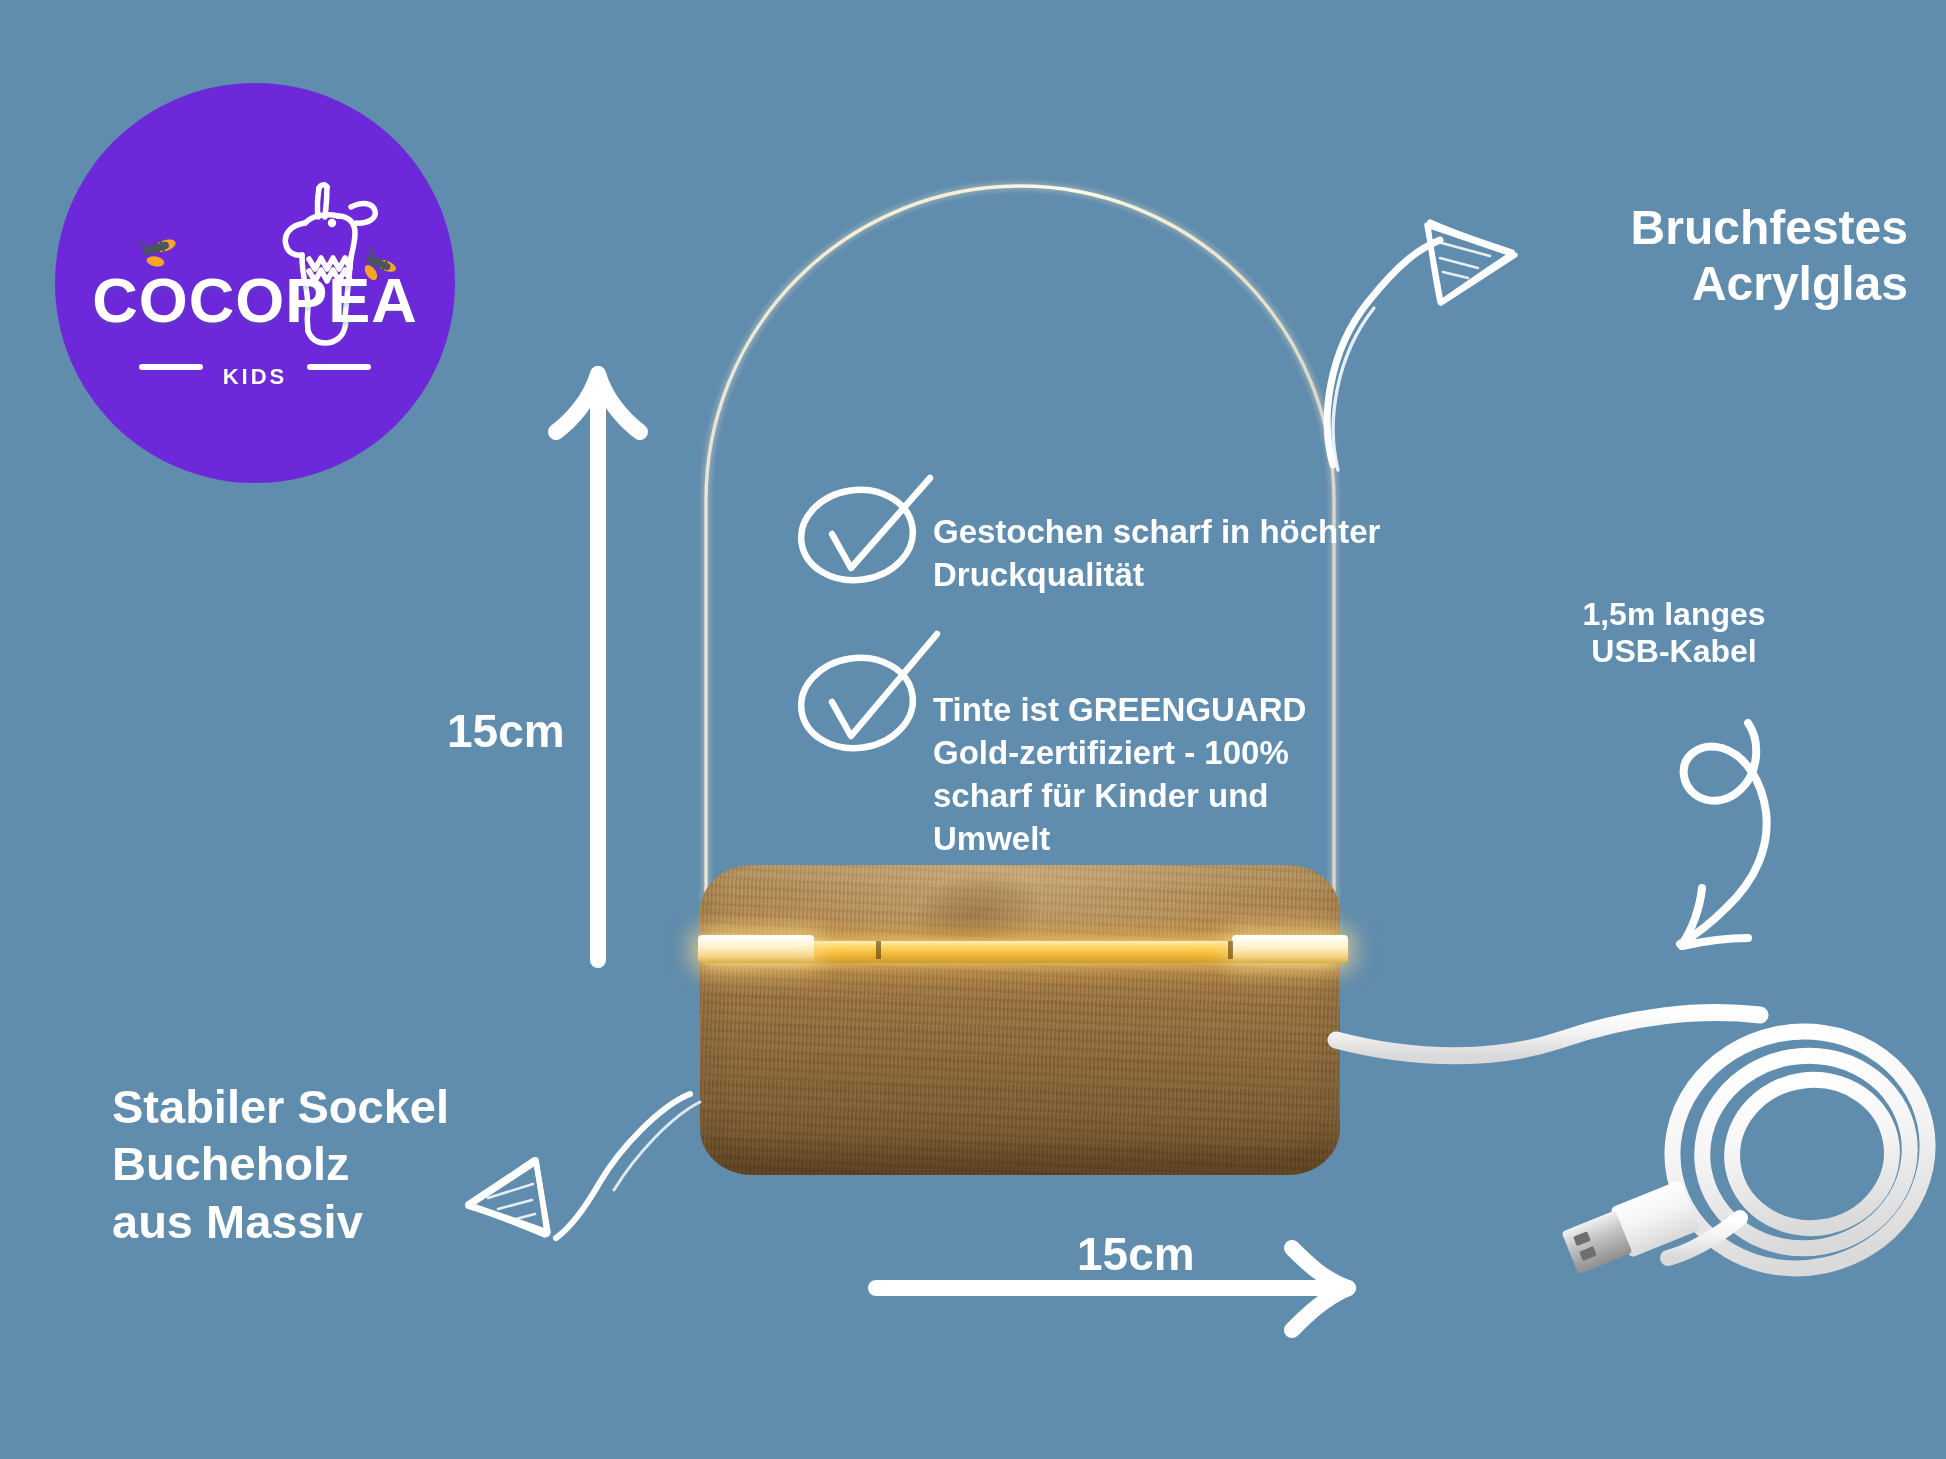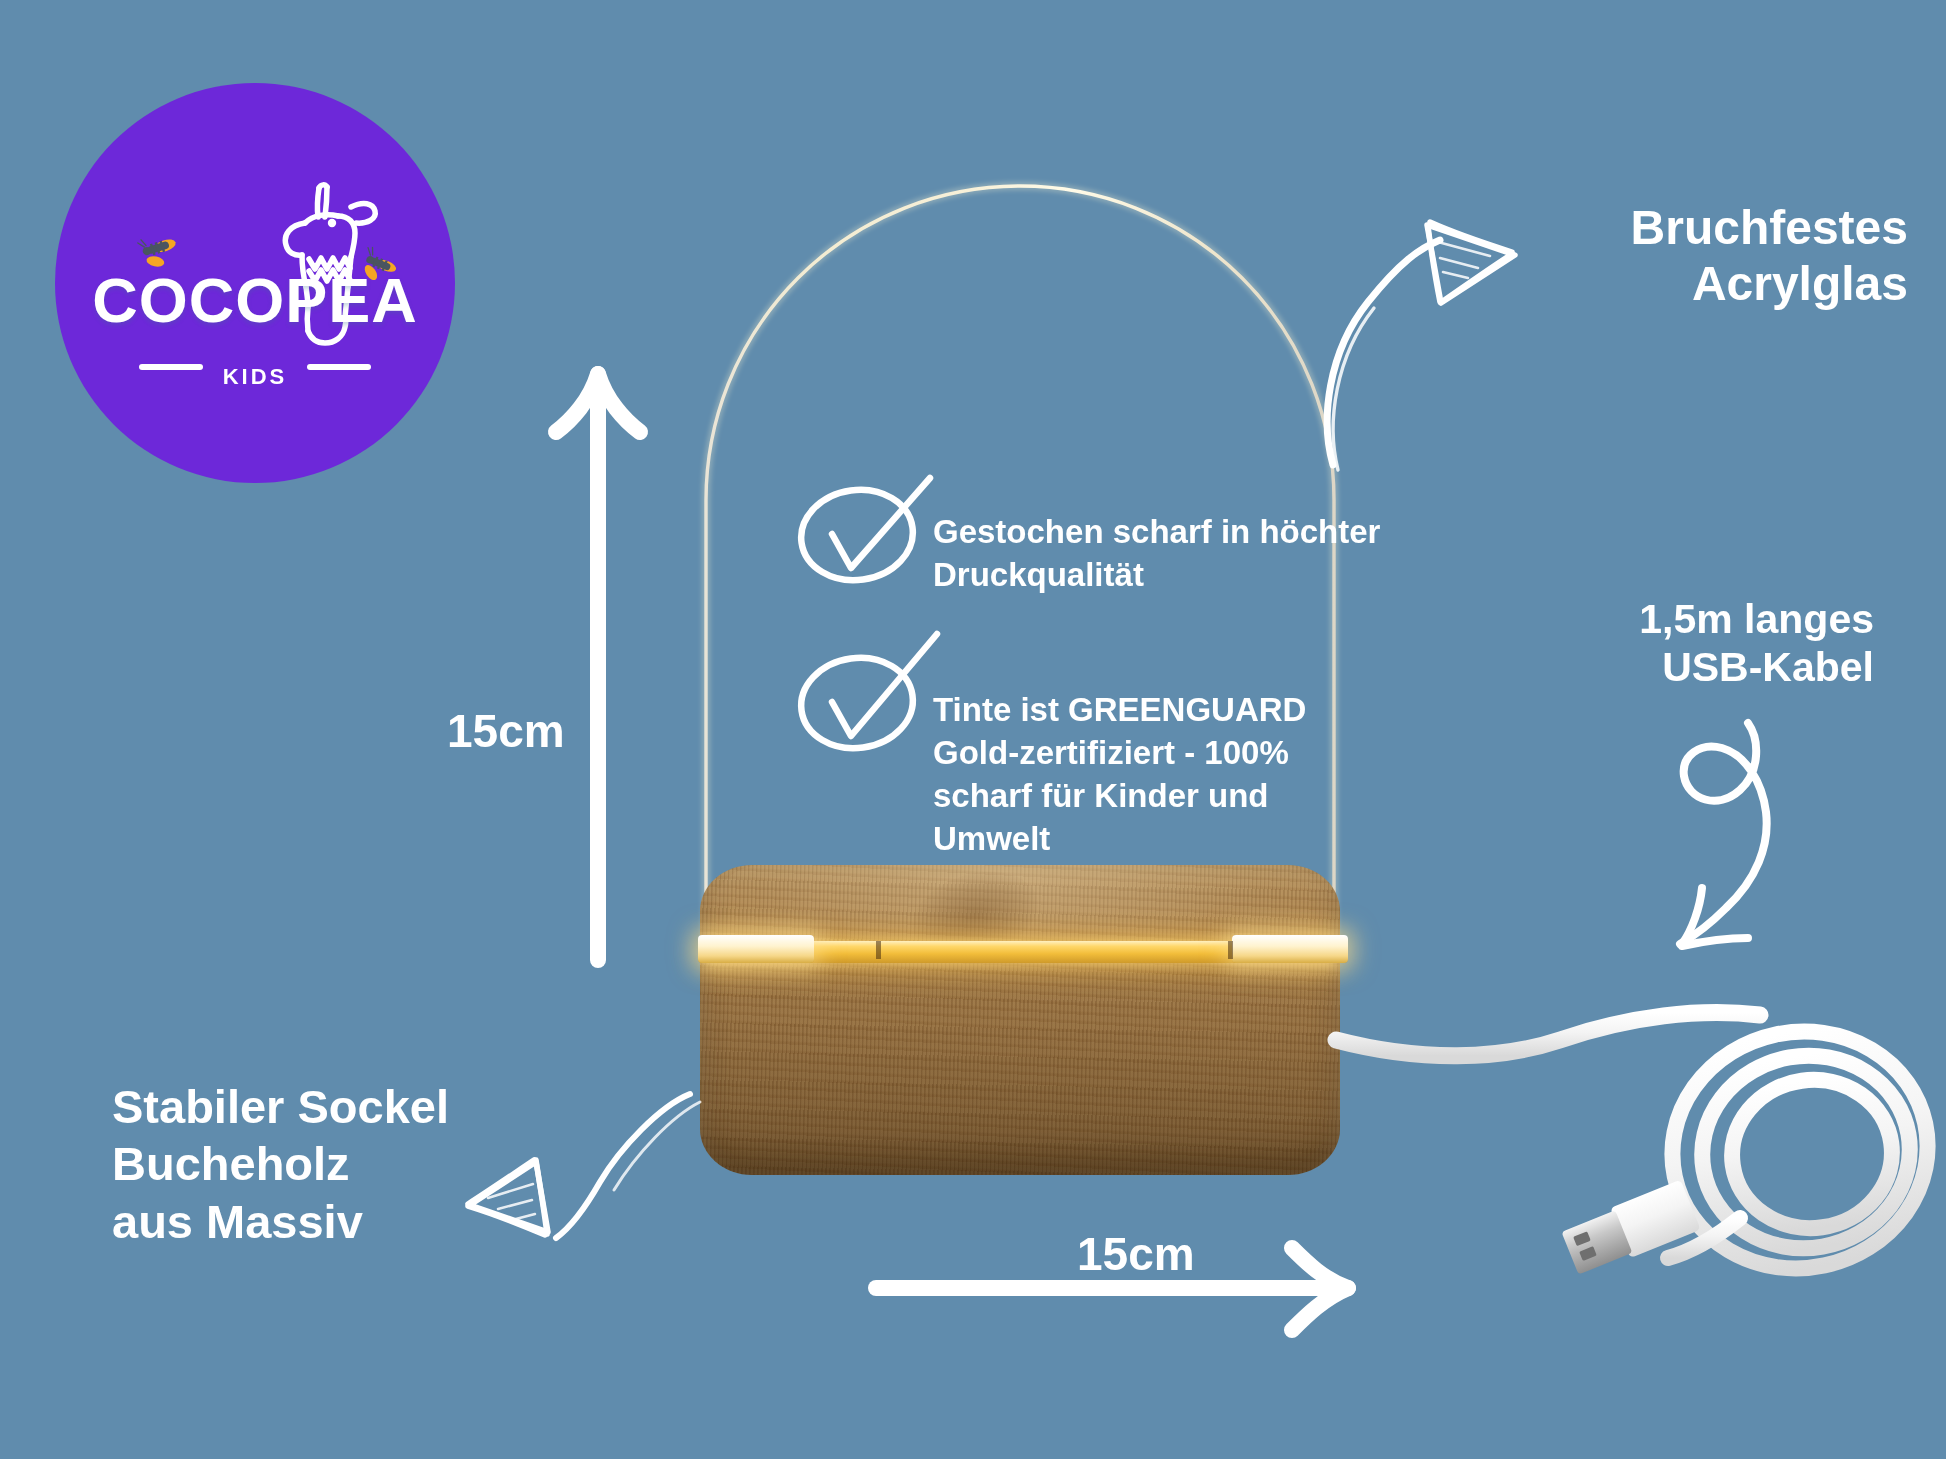--- a/index.html
+++ b/index.html
@@ -164,22 +164,22 @@
     top: 168px;
     width: 470px;
     text-align: right;
     font-size: 48px;
     margin-top: 32px;
   }
   .ann-usb {
     right: 72px;
     top: 596px;
     width: 400px;
-    text-align: right;
-    font-size: 41px;
+    text-align: center;
+    font-size: 32px;
   }
   .ann-sockel {
     left: 112px;
     top: 1078px;
     width: 420px;
     font-size: 47px;
     line-height: 1.22;
   }
 
   .feature {

